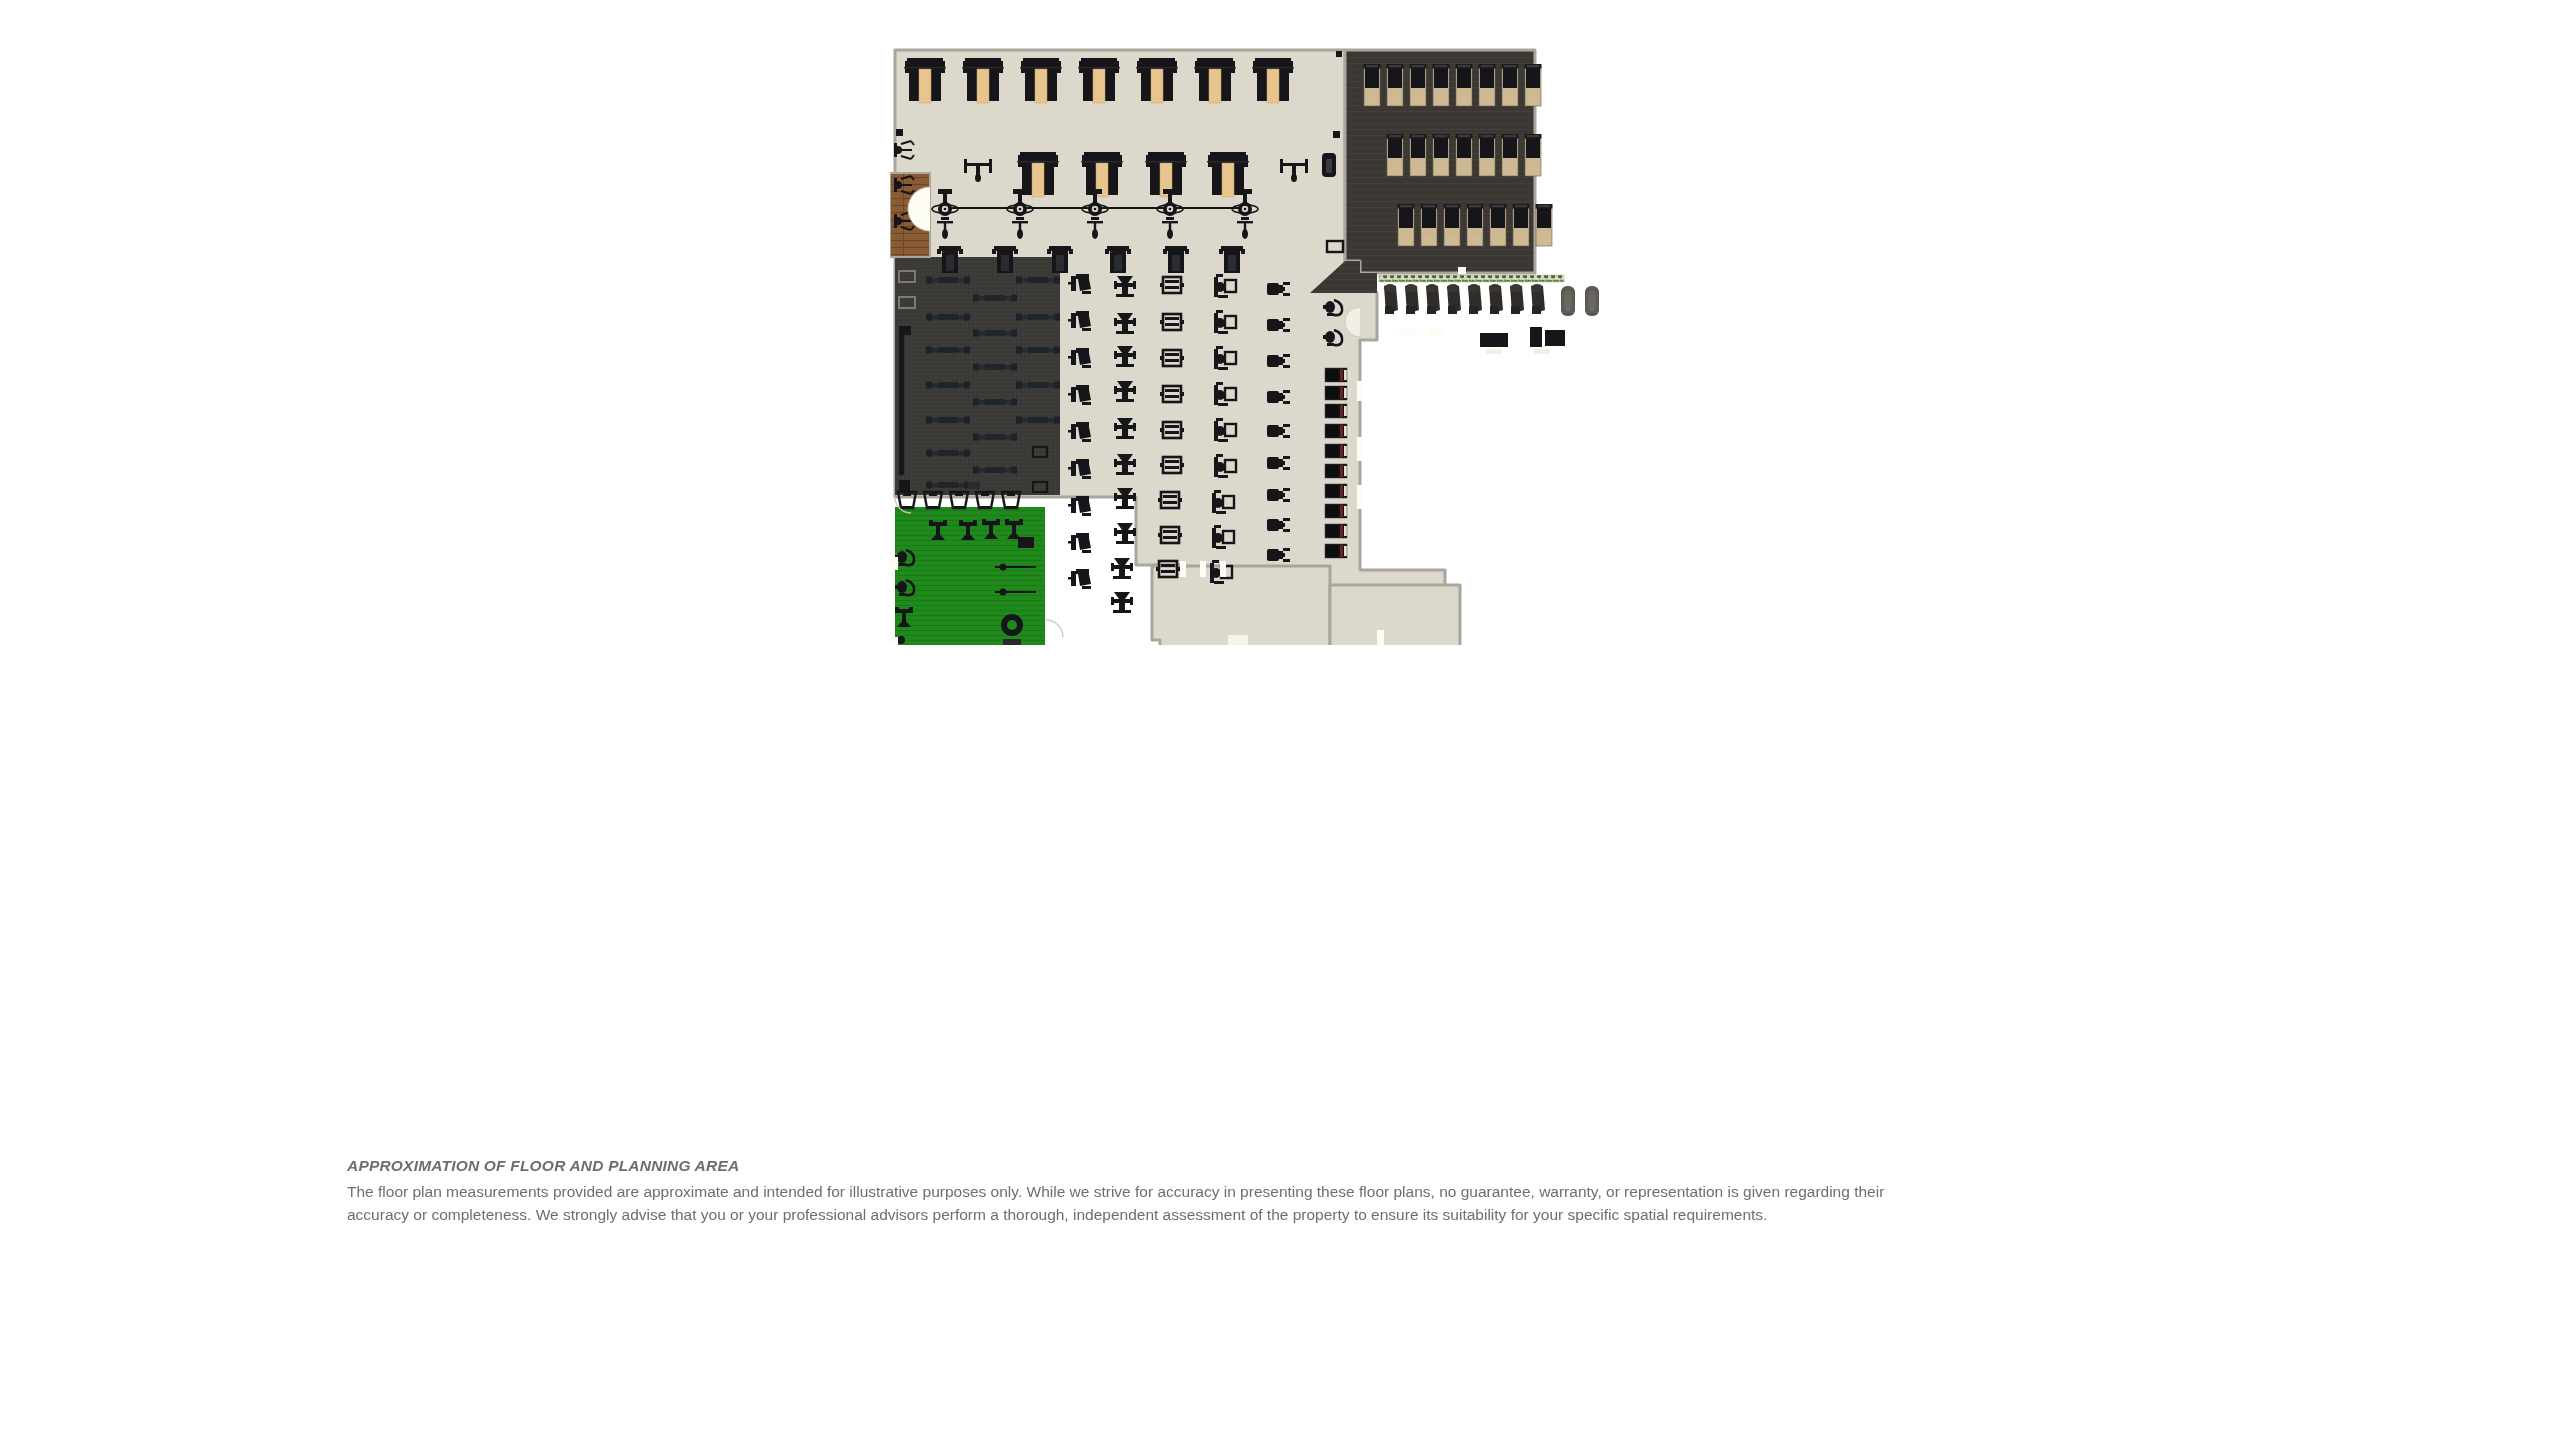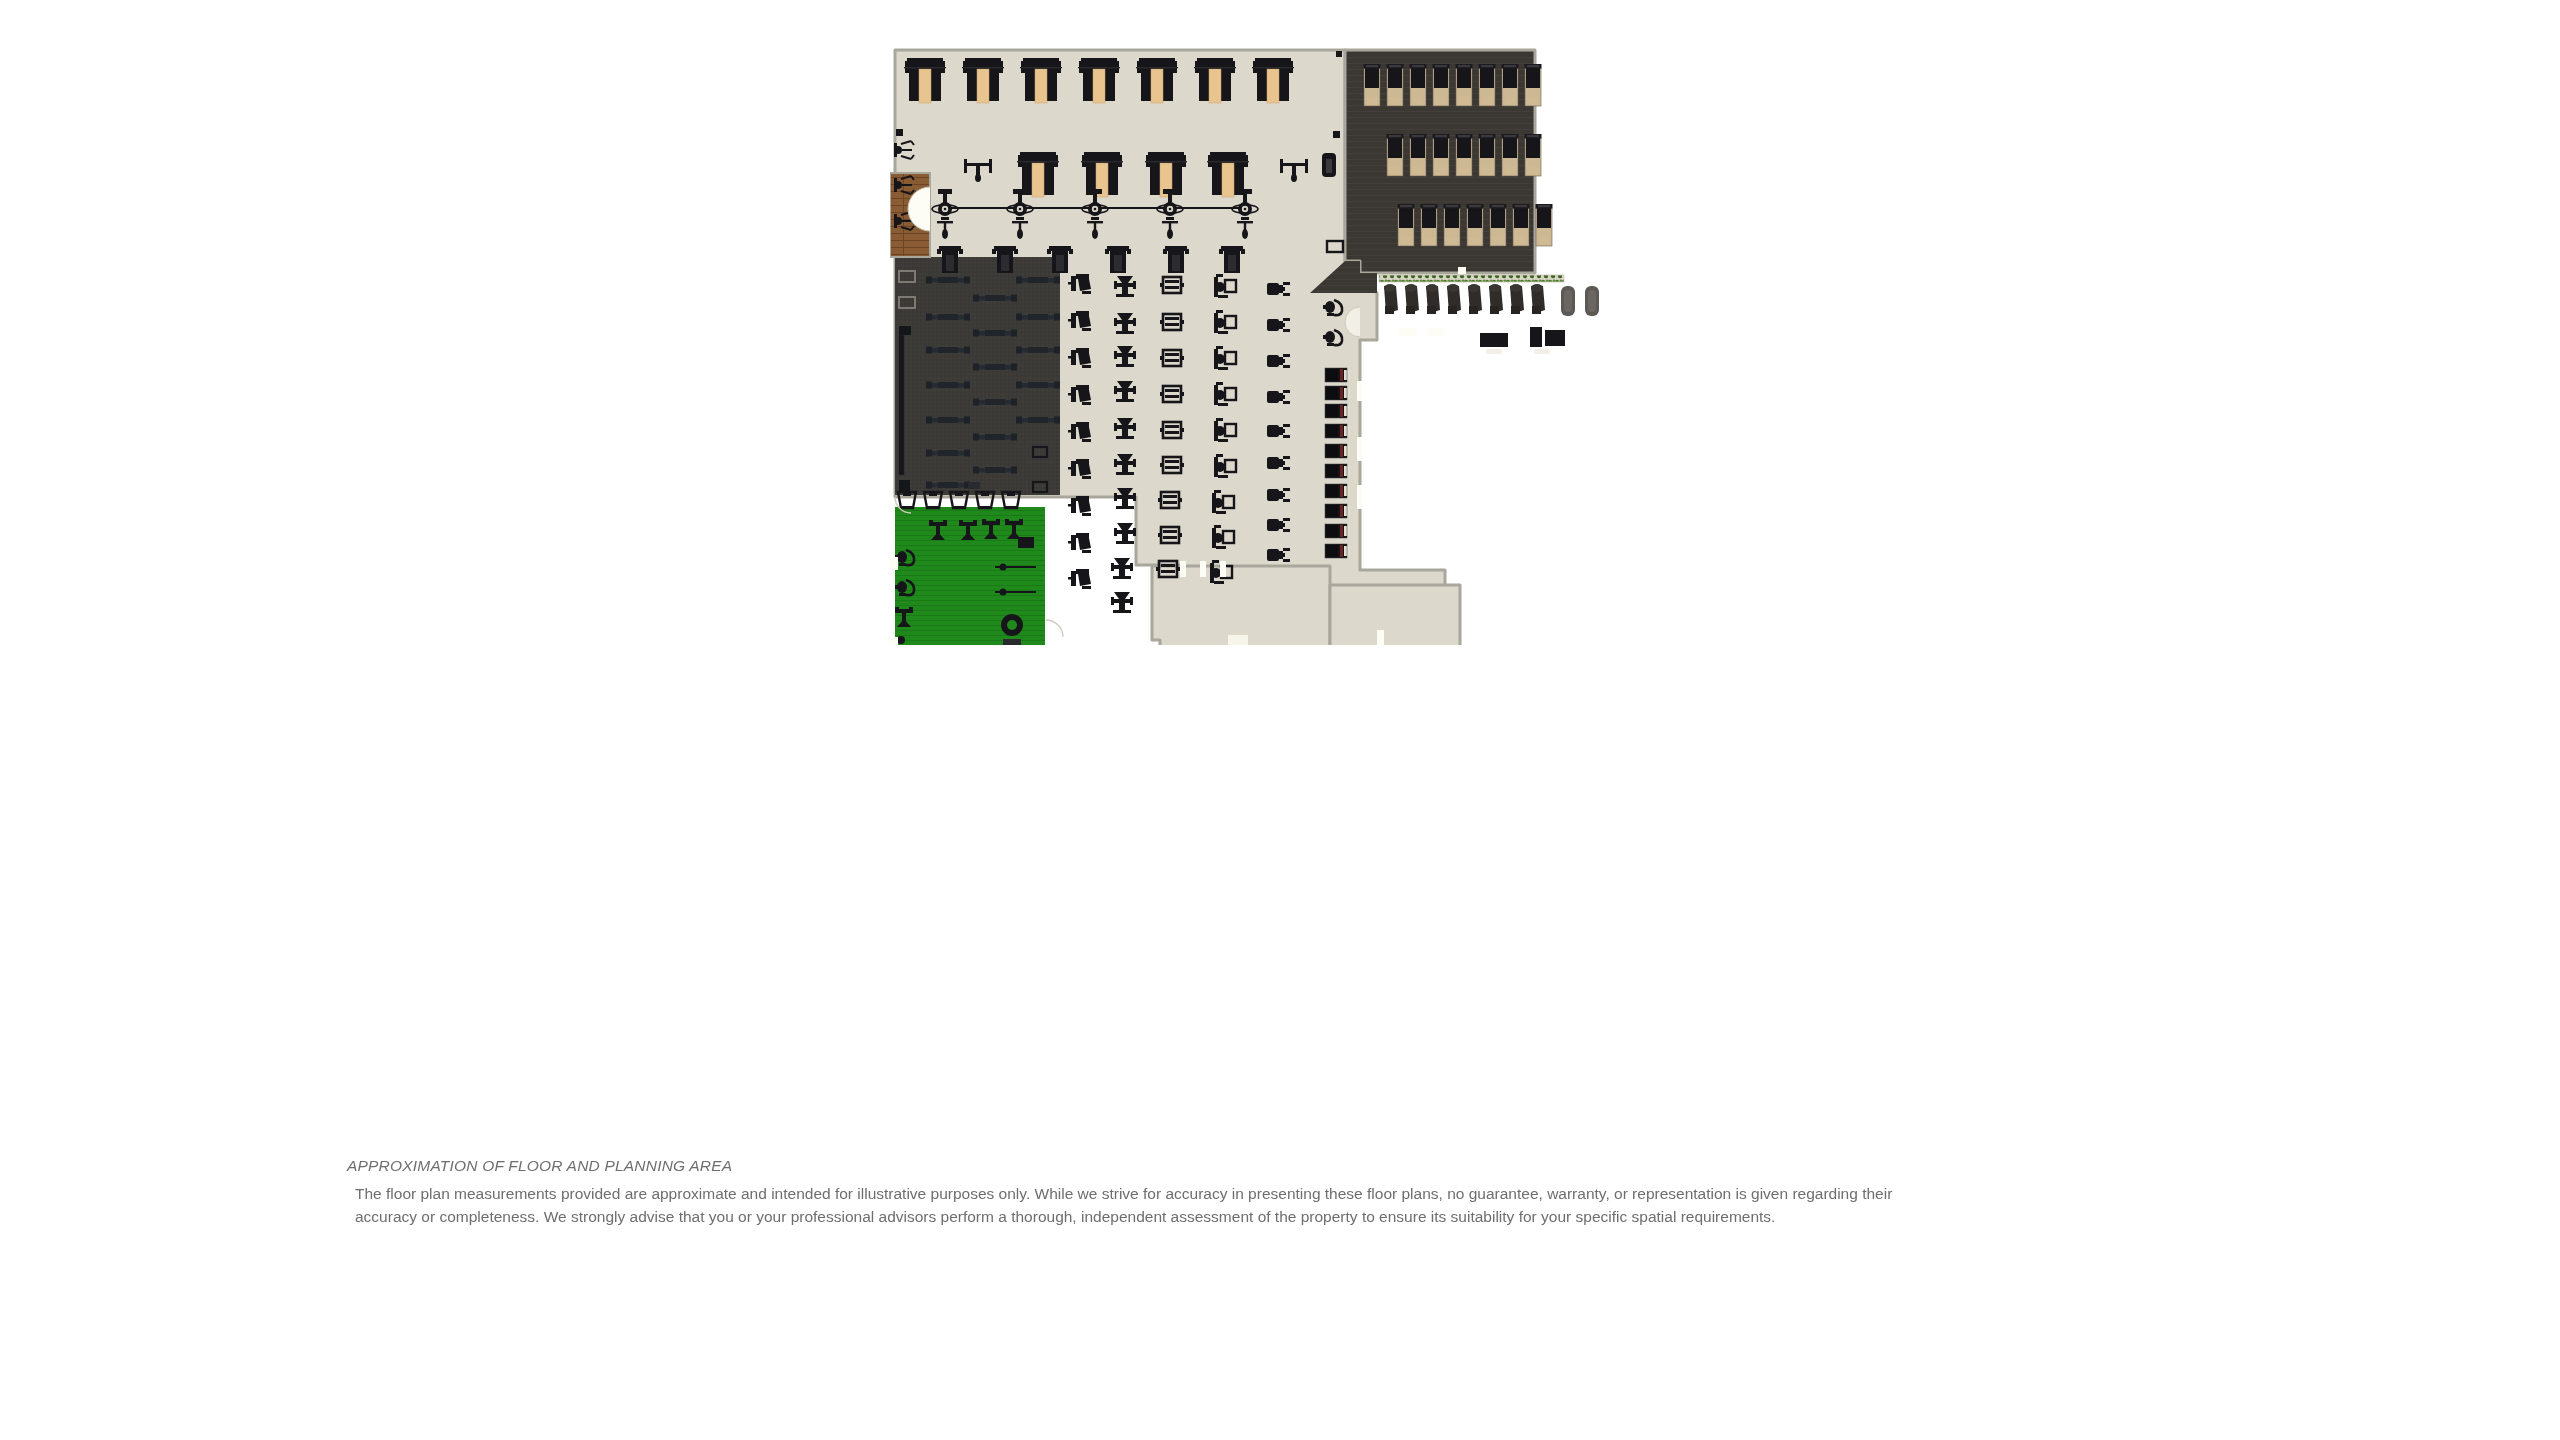--- a/index.html
+++ b/index.html
@@ -17,32 +17,32 @@
   }
   #plan-svg{display:block;width:800px;height:600px;}
 
   #disclaimer{
     position:absolute;
     left:347px; top:1157px;
     width:1600px;
   }
   #disclaimer .d-title{
     font-size:15.5px;
-    font-weight:normal;
+    font-weight:bold;
     font-style:italic;
     color:#6e6e6e;
     letter-spacing:.2px;
     margin:0 0 6px 0;
     white-space:nowrap;
   }
   #disclaimer .d-body{
     font-size:15.5px;
     color:#6e6e6e;
     line-height:1.48;
-    margin:8px;
+    margin:0;
     width:1590px;
   }
 </style>
 </head>
 <body>
 
 <div id="plan-wrap">
 <svg id="plan-svg" viewBox="0 0 800 600" xmlns="http://www.w3.org/2000/svg">
   <defs>
     <pattern id="woodPat" width="26" height="7" patternUnits="userSpaceOnUse">

